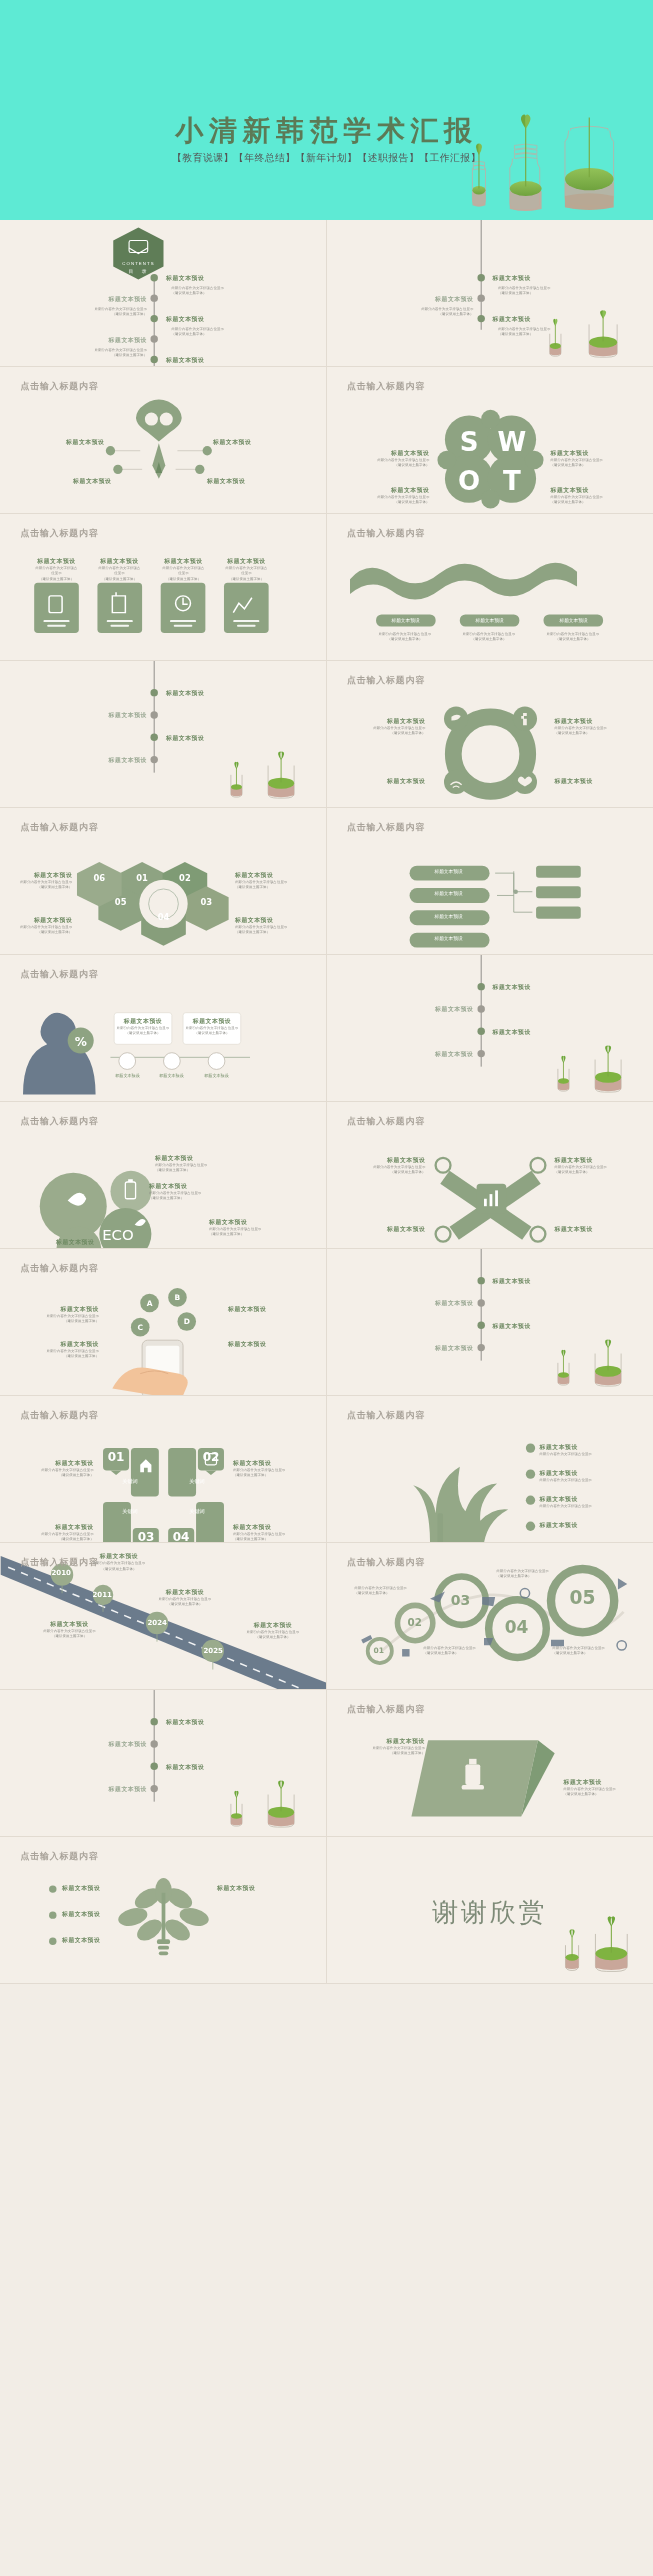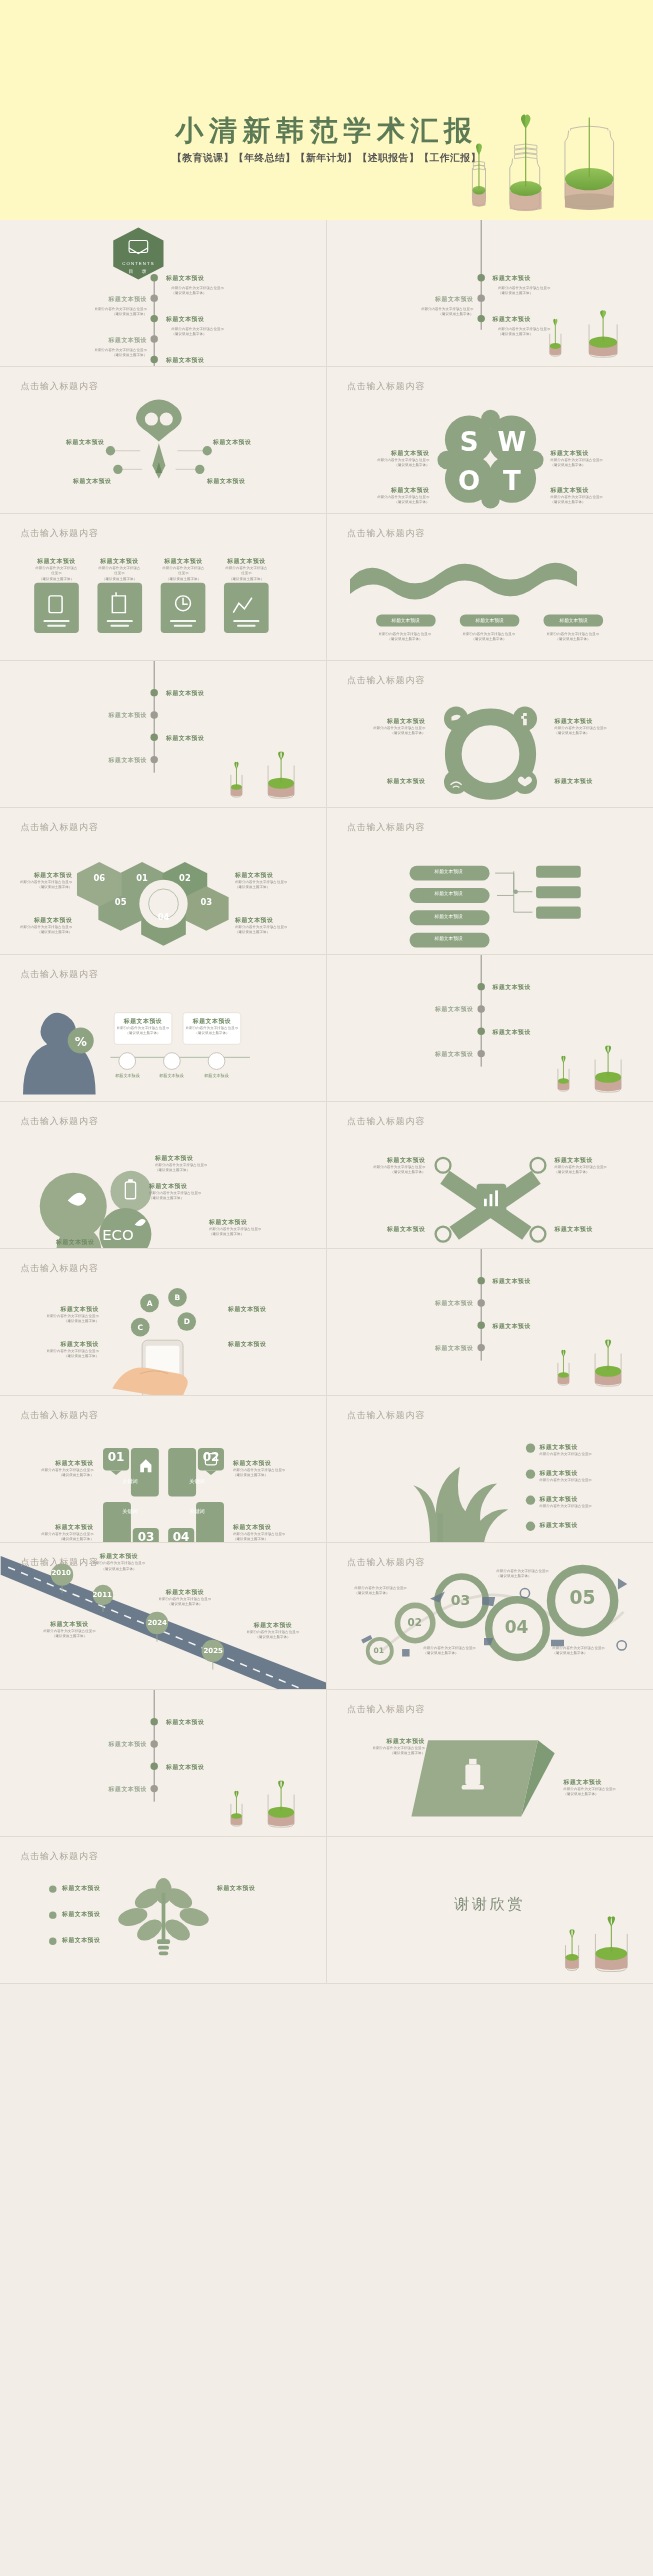--- a/index.html
+++ b/index.html
@@ -5,43 +5,44 @@
   * { box-sizing: border-box; margin:0; padding:0; }
   html,body { background:#f2ede6; }
   body {
     width:653px; height:2576px; position:relative;
     font-family:"Liberation Sans", sans-serif;
     background:#f2ede6; overflow:hidden;
   }
   .page { width:653px; height:2576px; position:relative; background:#f2ede6; }
 
   
-  .cover { position:relative; width:653px; height:220px; background:#fef9c3; overflow:hidden; }
+  .cover { position:relative; width:653px; height:220px; background:#5eead4; overflow:hidden; }
   .cover-title {
     position:absolute; left:0; right:0; top:112px; text-align:center;
     font-size:28px; letter-spacing:5.6px; color:#5c7a56; font-weight:bold;
     font-family:"DejaVu Sans", sans-serif;
   }
   .cover-sub {
     position:absolute; left:0; right:0; top:152px; text-align:center;
-    font-size:9.8px; letter-spacing:0.5px; color:#555; white-space:nowrap;font-weight:bold;
+    font-size:9.8px; letter-spacing:0.5px; color:#555; white-space:nowrap;
   }
   .cover-art { position:absolute; right:17px; bottom:-3.7px; width:215px; height:103px; }
 
   
   .grid { position:absolute; top:220px; left:0; width:653px; }
   .row { display:flex; width:653px; }
   .slide {
     width:327px; height:147px; position:relative; overflow:hidden;
     background:#f4efe8; border-right:0.9px solid #e2dbd1; border-bottom:0.9px solid #e2dbd1;
   }
   .slide:nth-child(2) { border-right:none; }
   .sl-head {
     position:absolute; left:20.5px; top:13px; font-size:8.9px; color:#a9a39a;
     letter-spacing:0.9px;
+    font-weight:bold;
   }
   .ttl  { font-size:5.8px; color:#6f8a63; font-weight:bold; letter-spacing:0.6px; font-family:"DejaVu Serif", serif;}
   .ttl.dim { color:#9aa893; }
   .body { font-size:3.4px; color:#8a8a84; line-height:1.55; letter-spacing:0.1px; }
   svg { display:block; overflow:visible; }
 </style>
 </head>
 <body>
 
 <div class="page">
@@ -1050,21 +1051,21 @@
           </div>
         <div style="position:absolute;left:62px;top:99px;width:78px">
           <div class="ttl">标题文本预设</div>
           </div>
         <div style="position:absolute;left:217px;top:47px;width:90px">
           <div class="ttl">标题文本预设</div>
           </div>
       </div>
 
       <div class="slide">
-        <div style="position:absolute;left:0;right:0;top:58px;text-align:center;font-size:15px;letter-spacing:2.8px;color:#7d8a77;font-family:'DejaVu Serif',serif">谢谢欣赏</div>
+        <div style="position:absolute;left:0;right:0;top:58px;text-align:center;font-size:26px;letter-spacing:2.8px;color:#7d8a77;font-family:'DejaVu Serif',serif">谢谢欣赏</div>
         <div style="position:absolute;right:22.4px;bottom:5.6px">
           <svg width="73" height="58" viewBox="0 0 78 62">
             <path d="M8 28 l0 22 q0 5 7 5 q7 0 7 -5 l0 -22" fill="none" stroke="#bdb7ac" stroke-width=".9"></path>
             <path d="M8 42 q7 -3 14 0 l0 10 q-7 3 -14 0 z" fill="#c9a79a"></path>
               <ellipse cx="15" cy="41" rx="7" ry="3.6" fill="#7fb341"></ellipse>
             <line x1="15" y1="40" x2="15" y2="18" stroke="#7aa83f" stroke-width="1"></line>
             <path d="M15 20 q-5 -8 -1 -9 q3 0 1 9z M15 20 q5 -8 1 -9 q-3 0 -1 9z" fill="#6fa83c"></path>
             <path d="M40 16 l0 34 q0 6 12 6 l10 0 q12 0 12 -6 l0 -34" fill="none" stroke="#bdb7ac" stroke-width=".9"></path>
             <path d="M40 38 q17 -5 34 0 l0 14 q-17 5 -34 0 z" fill="#c9a79a"></path>
               <ellipse cx="57" cy="37" rx="17" ry="7" fill="#7fb341"></ellipse>

